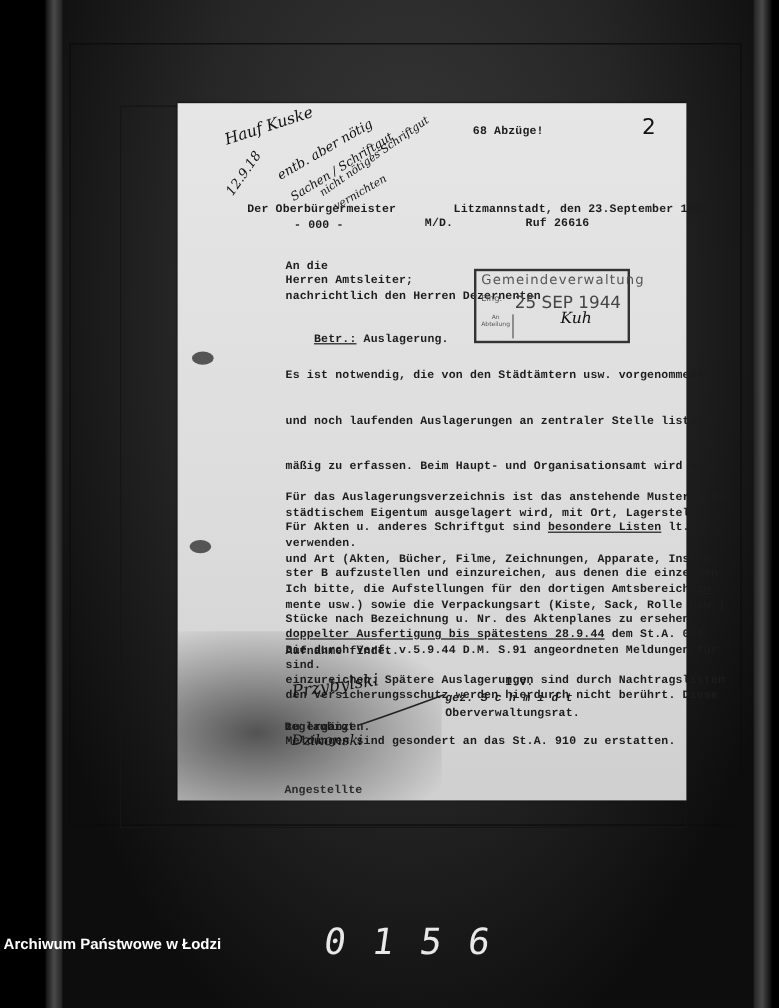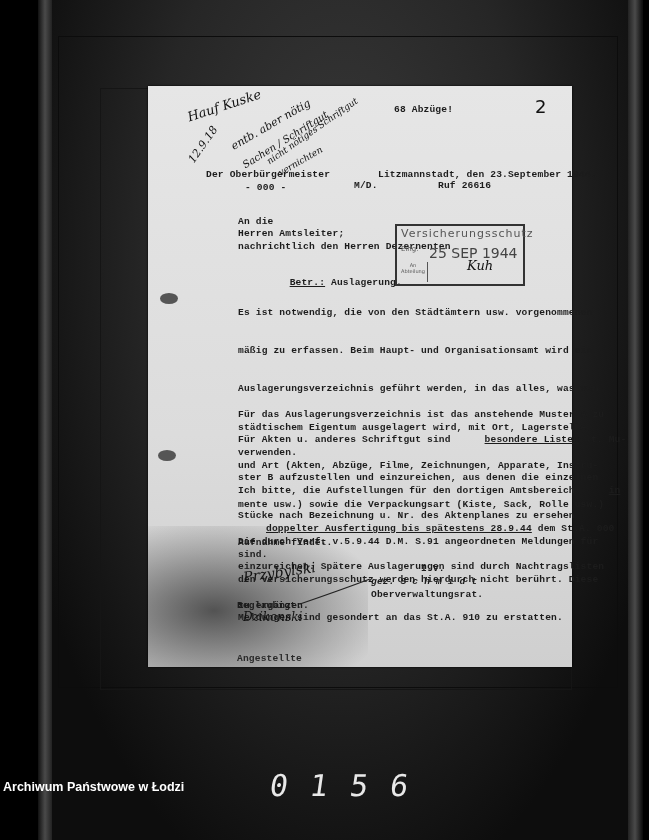--- a/index.html
+++ b/index.html
@@ -24,21 +24,21 @@
       background: radial-gradient(ellipse at 30% 60%, rgba(40,40,40,.75) 0%, rgba(80,80,80,.35) 50%, rgba(0,0,0,0) 80%);
     }
     .tw {
       position:absolute; font-family:"Liberation Mono", monospace; font-weight:bold;
       font-size:9.6px; color:#1c1c1c; letter-spacing:0.15px; white-space:pre; line-height:12.8px;
     }
     .hw {
       position:absolute; font-family:"DejaVu Serif", serif; font-style:italic; color:#111;
       font-size:12px; white-space:nowrap;
     }
-    .u { text-decoration:underline;margin-left:28px; }
+    .u { text-decoration:underline; }
     .stamp {
       position:absolute; left:395px; top:224px; width:126px; height:58px;
       border:2px solid #333; font-family:"DejaVu Sans", sans-serif; color:#555;
     }
     .stamp .t { position:absolute; left:4px; top:1px; font-size:11px; letter-spacing:1px; }
     .stamp .d { position:absolute; left:32px; top:19px; font-size:14px; color:#444; }
     .stamp .e { position:absolute; left:4px; top:19px; font-size:7px; }
     .stamp .a { position:absolute; left:2px; top:36px; font-size:5px; text-align:center; width:28px; border-right:1px solid #555; height:20px; }
     .hole { position:absolute; width:18px; height:11px; border-radius:50%; background:#555; }
     .counter {
@@ -82,24 +82,24 @@
   <div class="tw" style="left:90px;top:130px;">An die</div>
   <div class="tw" style="left:90px;top:142px;">Herren Amtsleiter;</div>
   <div class="tw" style="left:90px;top:155px;">nachrichtlich den Herren Dezernenten</div>
 
   <div class="tw" style="left:90px;top:178px;">
     <span class="u">Betr.:</span> <span>Auslagerung.</span>
   </div>
 
   <div class="tw" style="left:90px;top:195px;">
     <div>Es ist notwendig, die von den Städtämtern usw. vorgenommenen</div>
+    <div>und noch laufenden Auslagerungen an zentraler Stelle listen-</div>
     <div>mäßig zu erfassen. Beim Haupt- und Organisationsamt wird ein</div>
-    <div>Auslagerungsverzeichnis geführt werden, in das alles, was von</div>
     <div>städtischem Eigentum ausgelagert wird, mit Ort, Lagerstelle</div>
-    <div>und Art (Akten, Abzüge, Filme, Zeichnungen, Apparate, Instru-</div>
+    <div>und Art (Akten, Bücher, Filme, Zeichnungen, Apparate, Instru-</div>
     <div>mente usw.) sowie die Verpackungsart (Kiste, Sack, Rolle usw.)</div>
     <div>Aufnahme findet.</div>
   </div>
 
   <div class="tw" style="left:90px;top:297px;">
     <div>Für das Auslagerungsverzeichnis ist das anstehende Muster A zu</div>
     <div>verwenden.</div>
   </div>
 
   <div class="tw" style="left:90px;top:322px;">
@@ -129,21 +129,21 @@
   <div class="hw" style="left:95px;top:478px;transform:rotate(-8deg);font-size:14px;">Przybylski</div>
   <svg style="position:absolute;left:150px;top:490px;" width="80" height="30">
       <path d="M2 28 Q40 15 72 3" stroke="#222" stroke-width="1.3" fill="none"></path>
     </svg>
 
   <div class="tw" style="left:89px;top:514px;">Beglaubigt:</div>
   <div class="hw" style="left:95px;top:524px;font-size:12px;">Dzikonski</div>
   <div class="tw" style="left:89px;top:567px;color:#2a2a2a;">Angestellte</div>
 
   <div class="stamp" style="left:247px;top:138px;">
-    <div class="t">Versicherungsschutz</div>
+    <div class="t">Gemeindeverwaltung</div>
     <div class="e">Eing.</div>
     <div class="d">25 SEP 1944</div>
     <div class="a">An Abteilung</div>
     <div class="hw" style="left:70px;top:32px;font-size:13px;">Kuh</div>
   </div>
 </div>
 
 <div class="hole" style="left:160px;top:293px;"></div>
 <div class="hole" style="left:158px;top:450px;"></div>
 

